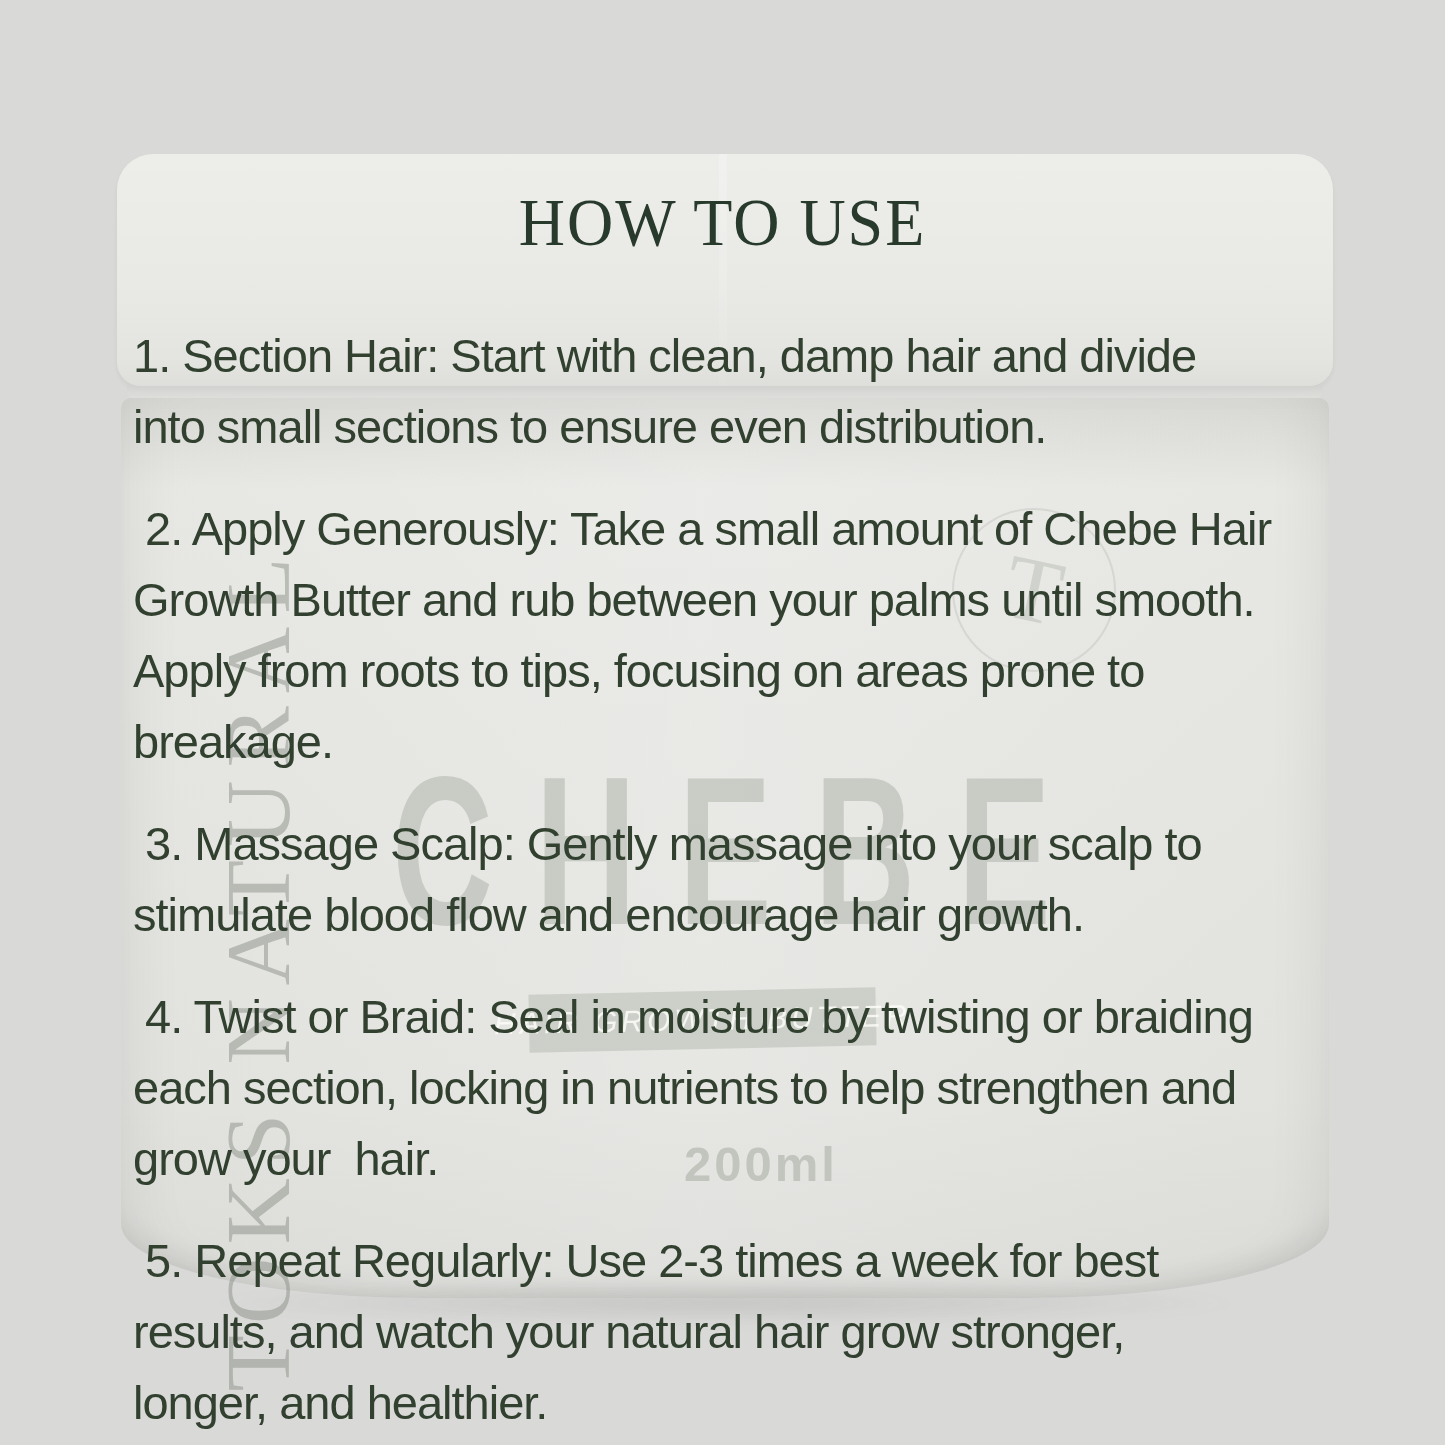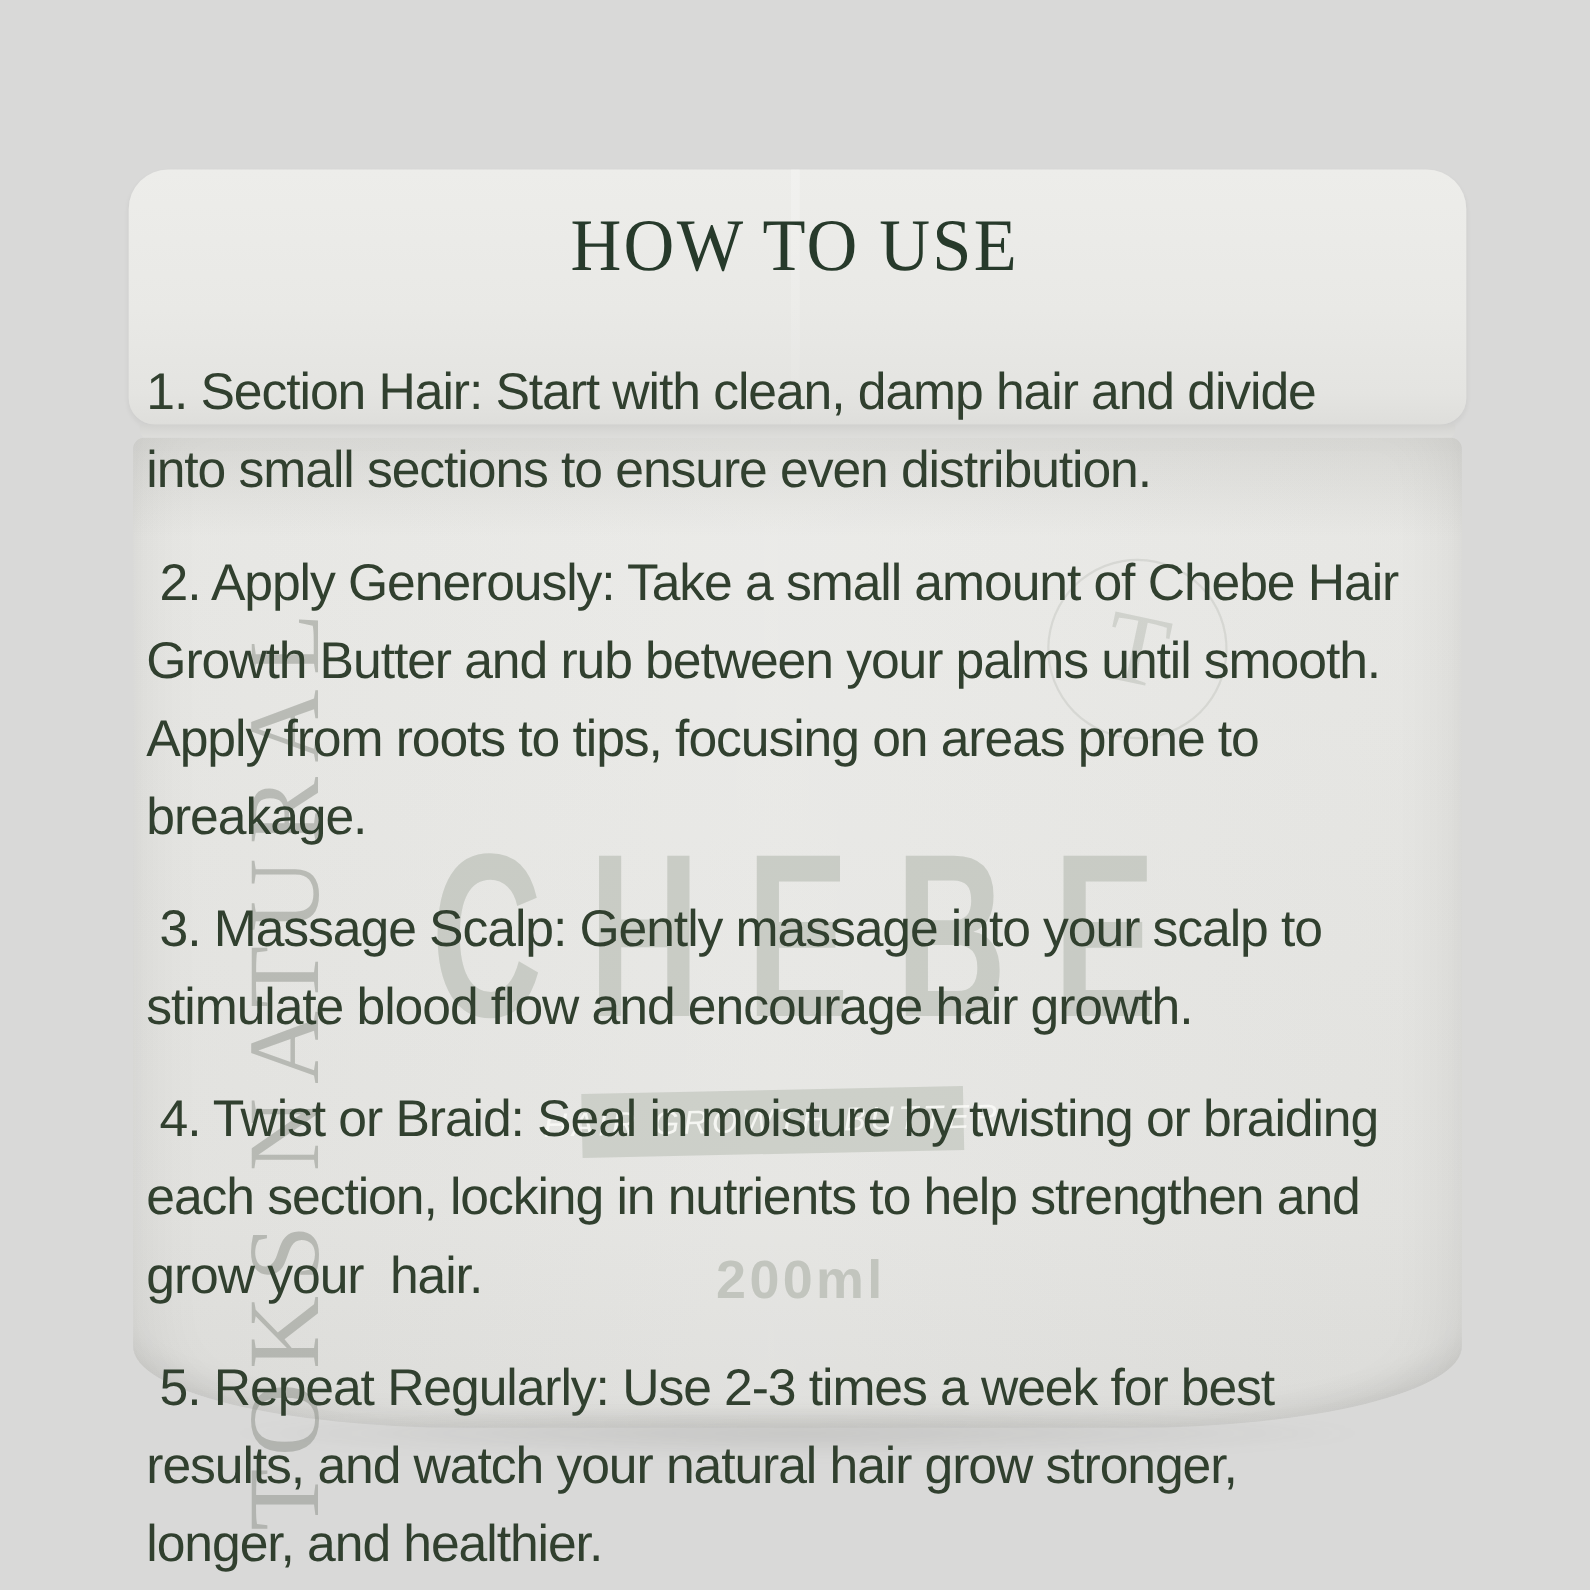--- a/index.html
+++ b/index.html
@@ -80,21 +80,21 @@
     position:absolute;left:529px;top:991px;width:347px;height:58px;
     background:rgba(197,201,193,0.78);
     transform:rotate(-1.2deg);
     display:flex;align-items:center;justify-content:center;
   }
   .label-box span{
     font-style:italic;font-size:30px;letter-spacing:4px;white-space:nowrap;
     color:rgba(250,250,247,0.88);
   }
   .volume{
-    position:absolute;left:651px;top:1136px;
+    position:absolute;left:684px;top:1136px;
     font-size:49px;font-weight:700;letter-spacing:3px;
     color:#c2c5be;
   }
 
   
   .title{
     position:absolute;left:0;top:186px;width:1445px;margin:0;
     text-align:center;
     font-family:"Liberation Serif",serif;font-weight:400;
     font-size:64px;letter-spacing:2px;

